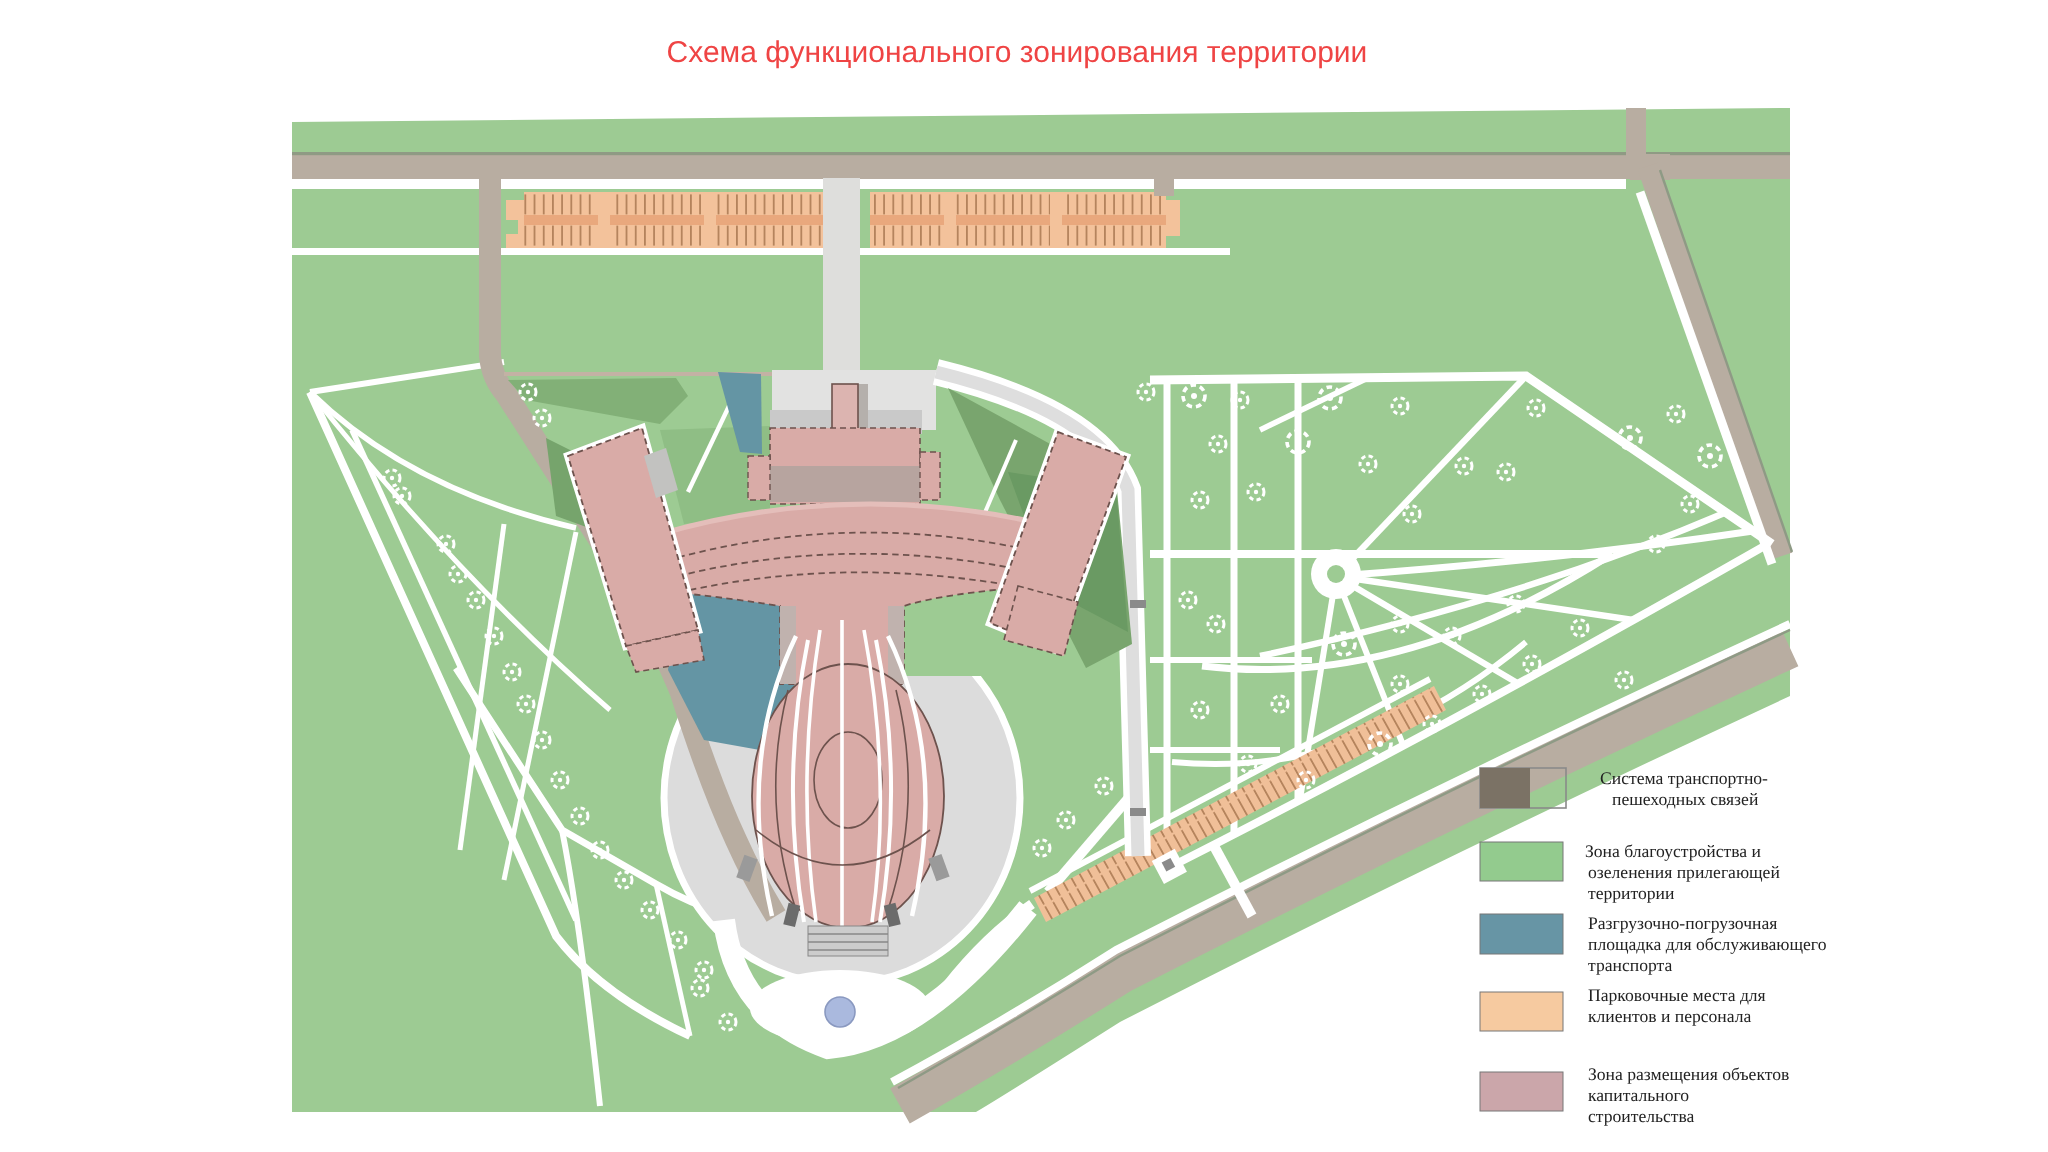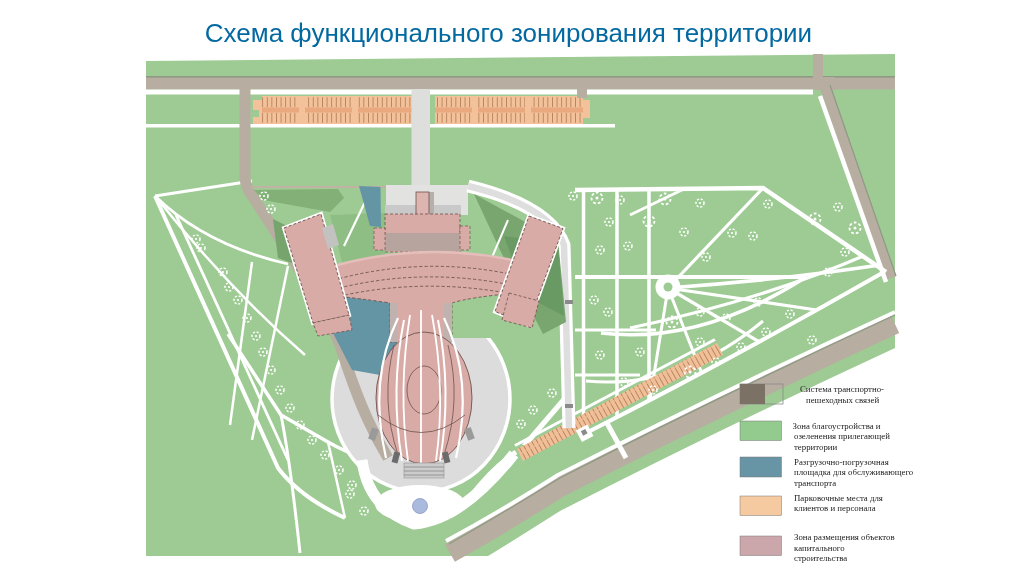--- a/index.html
+++ b/index.html
@@ -1,17 +1,17 @@
 <!DOCTYPE html>
 <html><head>
 <meta charset="utf-8">
 <style>
 html,body{margin:0;padding:0;background:#fff;width:1024px;height:576px;overflow:hidden}
 .title{position:absolute;left:0;top:18px;width:1024px;text-align:center;
-font-family:"Liberation Sans",sans-serif;font-size:26px;color:#0369a1;padding-right:7px;box-sizing:border-box}
+font-family:"Liberation Sans",sans-serif;font-size:15px;color:#ef4444;padding-right:7px;box-sizing:border-box}
 svg{position:absolute;left:0;top:0}
 </style>
 </head>
 <body>
 <div class="title">Схема функционального зонирования территории</div>
 <svg width="1024" height="576" viewBox="0 0 1024 576">
 <defs>
 <g id="tree">
 <circle r="4" fill="none" stroke="#fff" stroke-width="1.5" stroke-dasharray="2.2 1.6"></circle>
 <circle r="1.1" fill="#fff"></circle>

